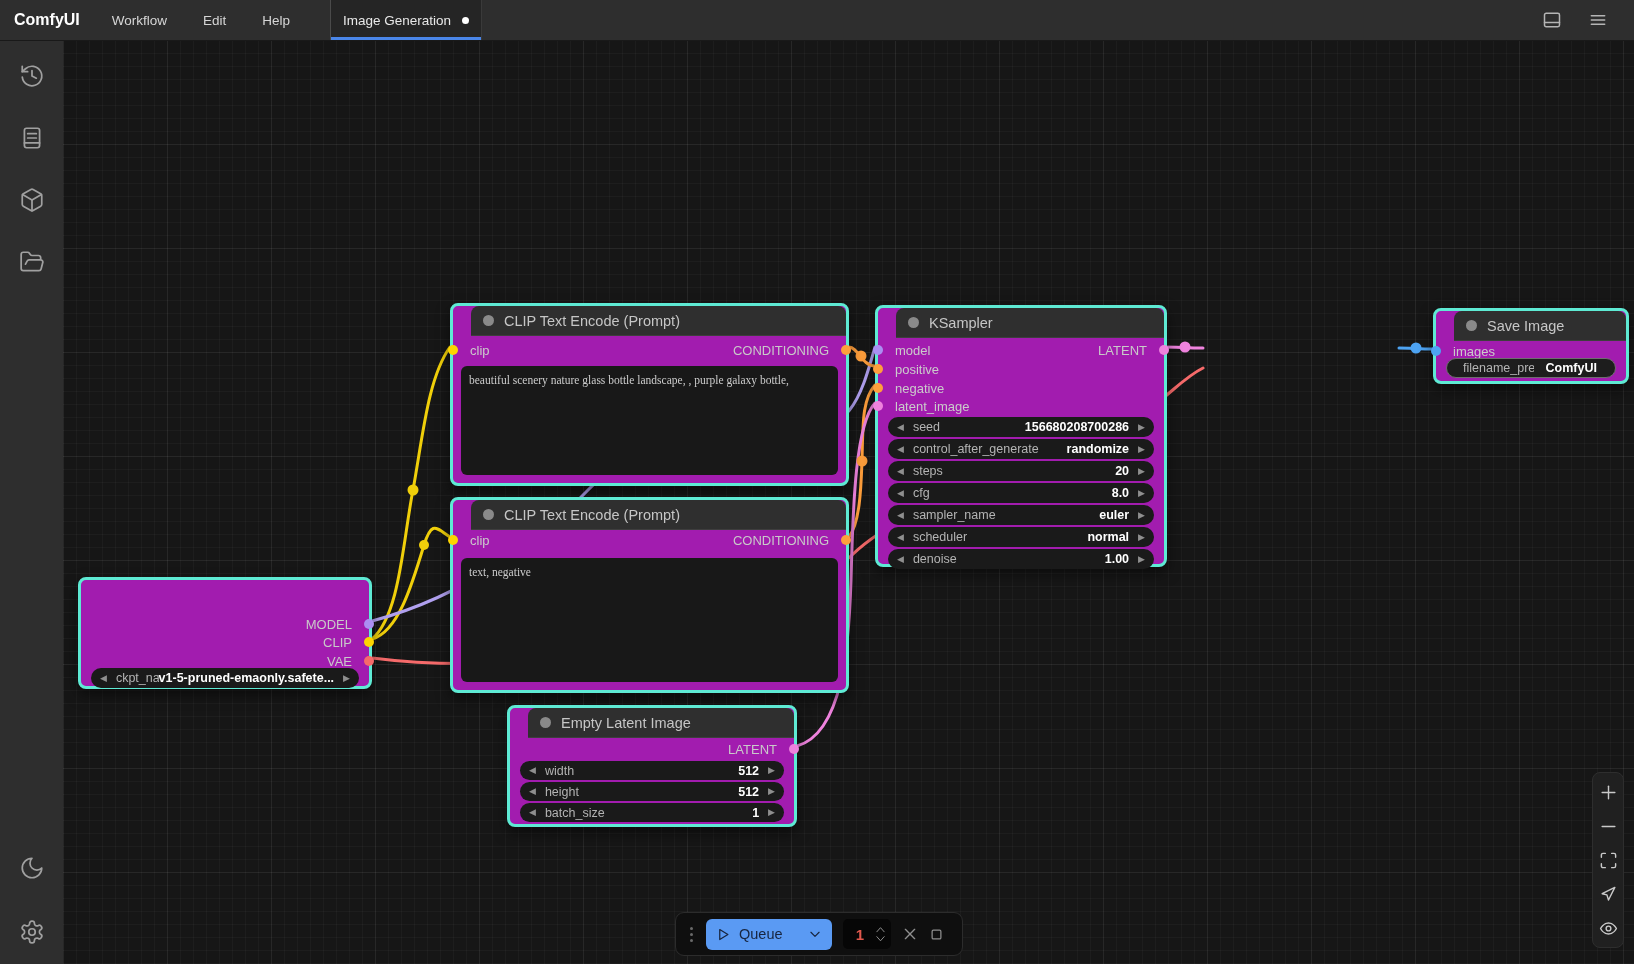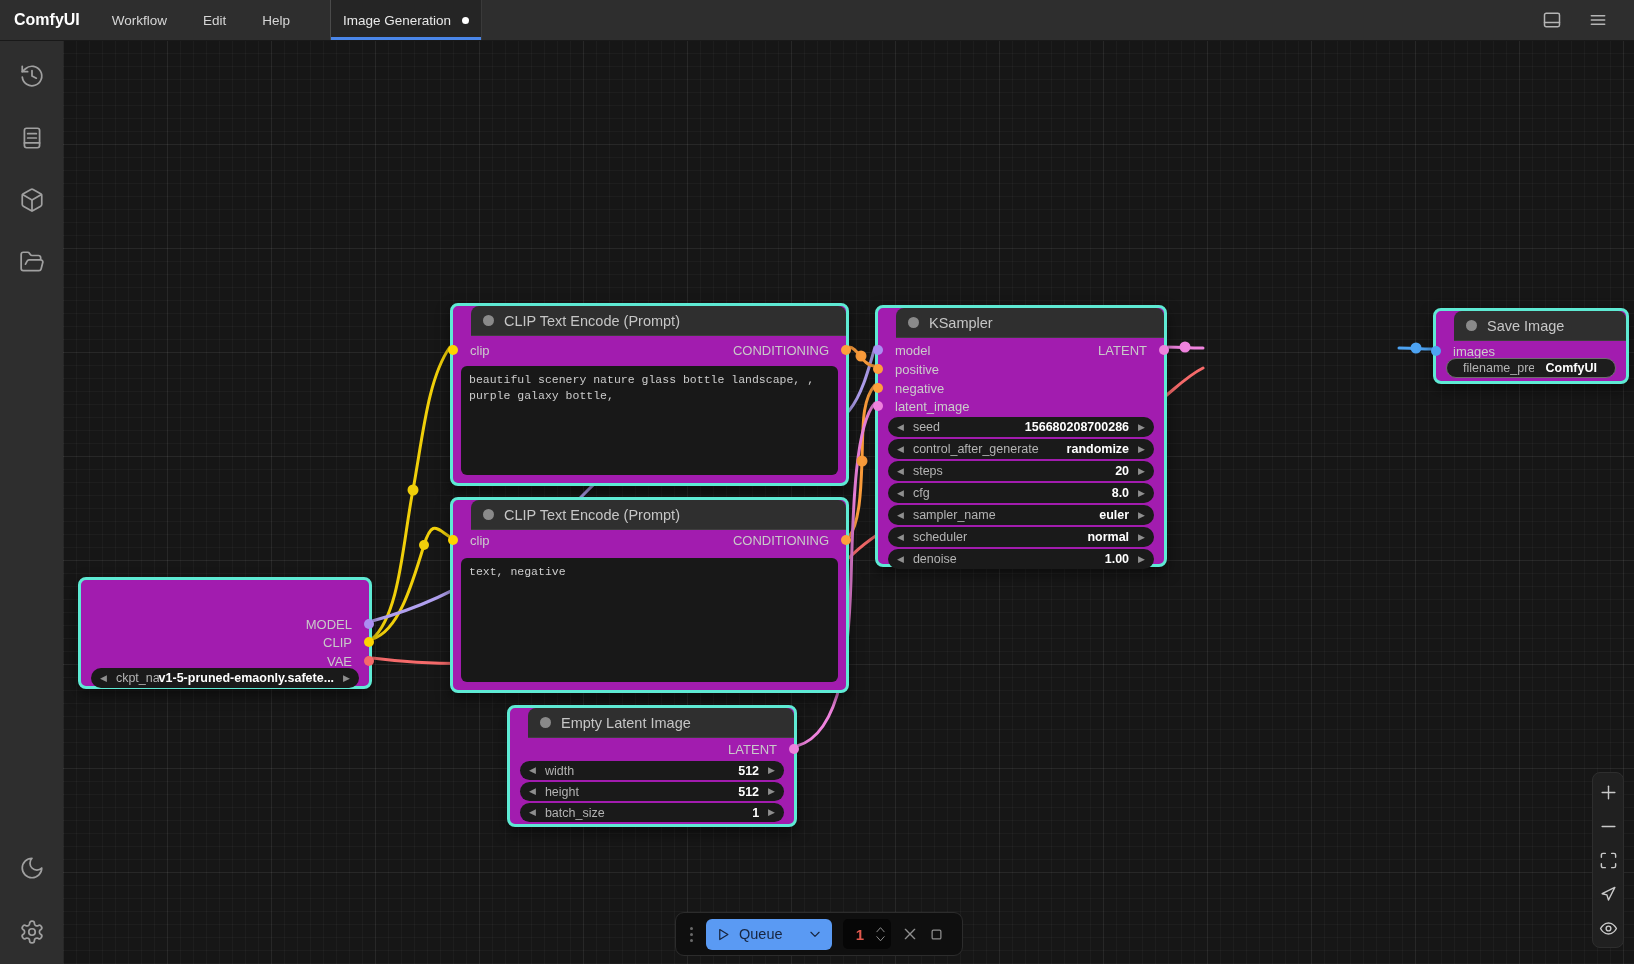--- a/index.html
+++ b/index.html
@@ -58,21 +58,21 @@
   .p-orange{background:#ff9f3c;} .p-pink{background:#ee82dd;} .p-blue{background:#4da3f2;}
 
   .widget{position:absolute;left:10px;right:10px;height:20px;background:#1a1a1a;border-radius:10px;
     display:flex;align-items:center;padding:0 9px;box-sizing:border-box;font-size:12.5px;cursor:pointer;}
   .warr{color:#8f8f8f;font-size:9px;line-height:1;flex:none;}
   .wname{color:#b4b4b4;margin-left:9px;white-space:nowrap;overflow:hidden;}
   .wval{margin-left:auto;margin-right:9px;color:#fff;font-weight:bold;white-space:nowrap;}
   .widget.noarrow{border:1px solid #6e6e6e;background:#1d1d1d;gap:12px;}
   .widget.noarrow .wname{margin-left:7px;}
   .prompt-box{position:absolute;left:8px;right:8px;bottom:8px;background:#181818;border-radius:6px;
-    padding:6px 8px;box-sizing:border-box;font-family:Liberation Mono, monospace;font-size:11.5px;
+    padding:6px 8px;box-sizing:border-box;font-family:Liberation Serif, serif;font-size:11.5px;
     color:#cccccc;line-height:1.4;white-space:pre-wrap;word-break:break-word;cursor:text;}
 
   
   .queuebar{position:absolute;left:675px;top:912px;width:288px;height:44px;background:#0f0f0f;
     border:1px solid #2c2c2c;border-radius:9px;z-index:20;display:flex;align-items:center;
     padding:0 12px;box-sizing:border-box;gap:11px;}
   .drag-dots{display:flex;flex-direction:column;gap:3px;cursor:grab;padding:0 2px;}
   .drag-dots i{width:3px;height:3px;border-radius:50%;background:#6a6a6a;display:block;}
   .queue-btn{height:31px;width:126px;background:#5a9af3;border-radius:6px;display:flex;align-items:center;
     padding:0 10px;box-sizing:border-box;cursor:pointer;}

